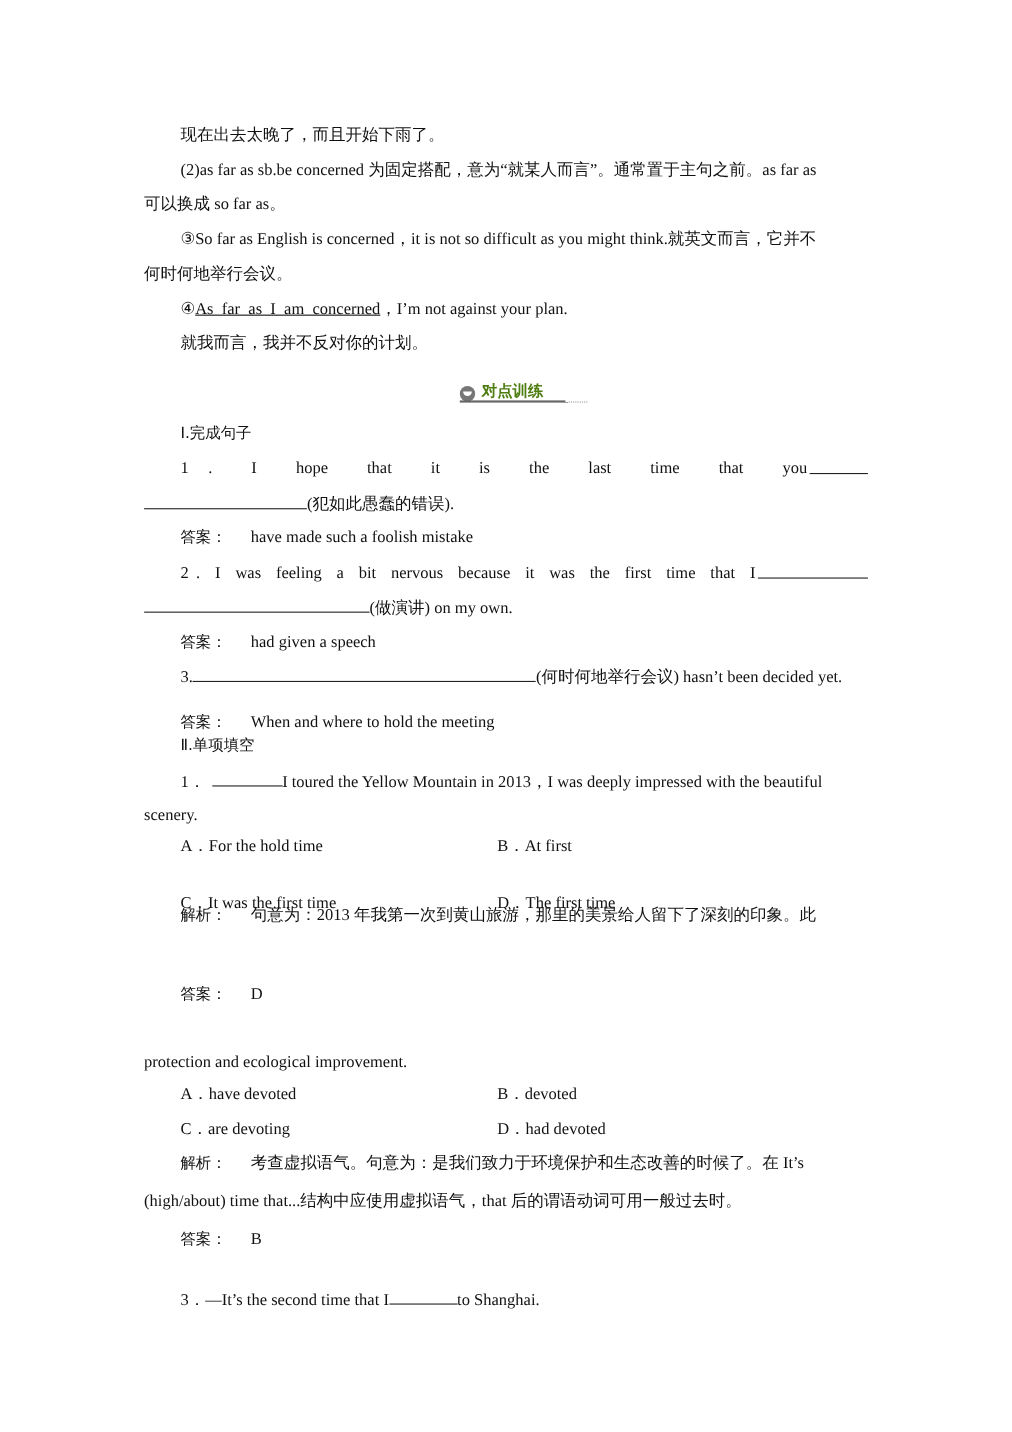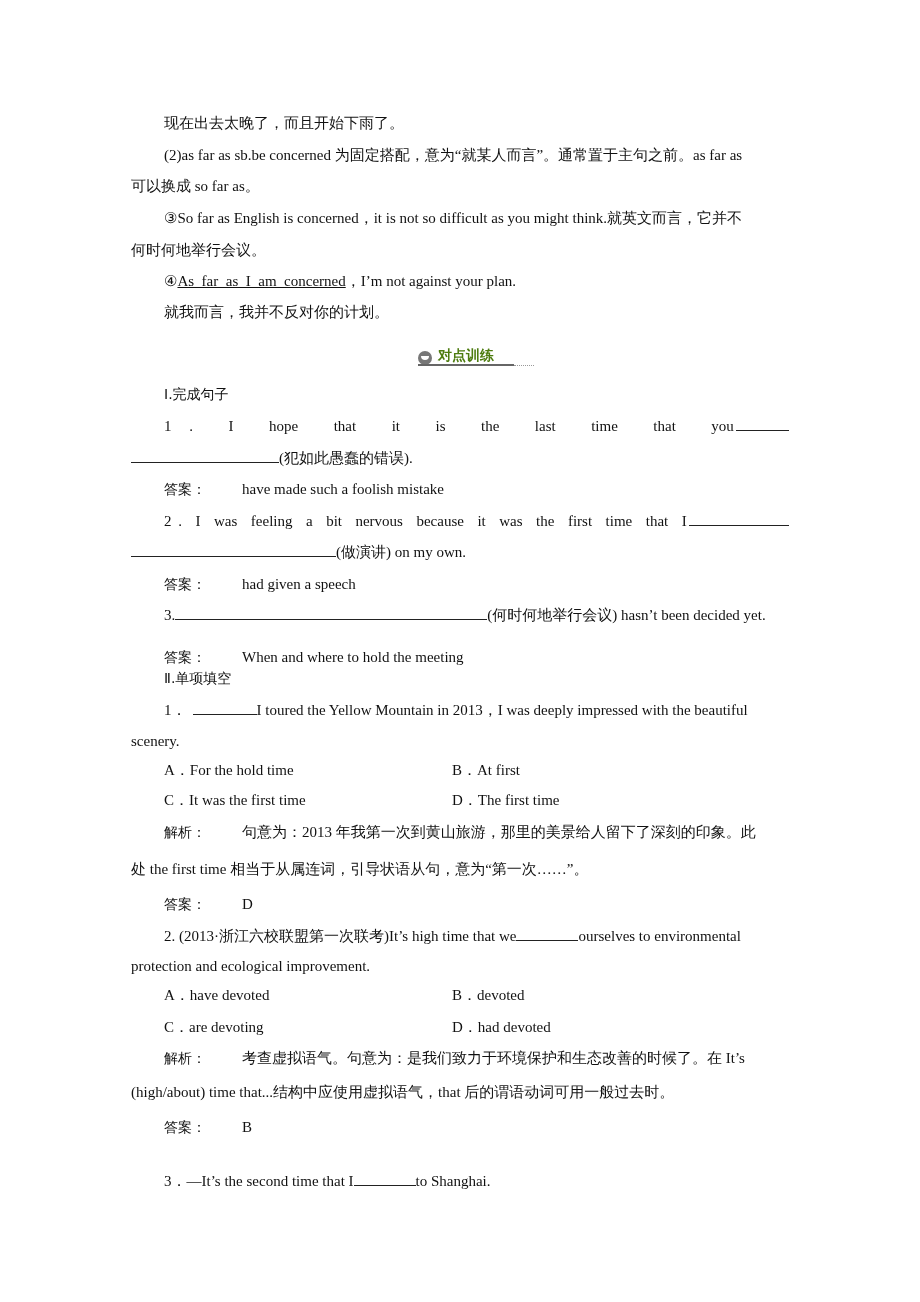--- a/index.html
+++ b/index.html
@@ -7,21 +7,21 @@
     width: 920px; height: 1302px; position: relative; overflow: hidden;
     font-family: "Liberation Serif", "DejaVu Serif", serif;
     color: #111;
     font-size: 15px;
   }
   .page { position: absolute; left: 0; top: 0; width: 920px; height: 1302px; }
   .line { position: absolute; left: 131px; width: 658px; white-space: nowrap; line-height: 20px; }
   .ind { left: 164px; width: 625px; }
   .blank { display: inline-block; border-bottom: 1px solid #222; height: 14px; vertical-align: baseline; }
   .u { text-decoration: underline; }
-  .label { font-family: "DejaVu Sans", sans-serif; font-size: 14px; margin-right: 36px; }
+  .label { font-family: "DejaVu Sans", sans-serif; font-size: 14px; margin-right: 22px; }
   .heading { font-family: "DejaVu Sans", sans-serif; font-size: 14px; }
   .optB { position: absolute; left: 452px; }
   .sec-title {
     position: absolute; left: 418px; top: 343px; height: 22px;
     font-family: "DejaVu Sans", sans-serif; font-weight: bold; font-size: 14px; color: #4d7c0f;
     display: flex; align-items: flex-end; gap: 6px;
   }
   .sec-title .icon { width: 14px; height: 14px; border-radius: 50%; background: #777; position: relative; }
   .sec-title .icon::after { content: ""; position: absolute; left: 3px; top: 5px; width: 8px; height: 4px; background: #fff; border-radius: 0 0 4px 4px; }
   .sec-rule { position: absolute; left: 418px; top: 364px; width: 96px; height: 2px; background: #666; }
@@ -83,35 +83,31 @@
   <div class="line heading" style="left:164px;top:668px">Ⅱ.单项填空</div>
 
   <div class="line ind" style="top:700px">
     <span>1．</span><span class="blank" style="width:64px;margin-left:6px"></span><span>I toured the Yellow Mountain in 2013，I was deeply impressed with the beautiful</span>
   </div>
   <div class="line" style="top:731px">scenery.</div>
   <div class="line ind" style="top:760px">
     <span>A．For the hold time</span>
     <span class="optB" style="left:288px">B．At first</span>
   </div>
-  <div class="line ind" style="top:790px">
+  <div class="line ind" style="top:811px">
     <span>C．It was the first time</span>
     <span class="optB" style="left:288px">D．The first time</span>
   </div>
   <div class="line ind" style="top:822px">
     <span class="label">解析：</span><span>句意为：2013 年我第一次到黄山旅游，那里的美景给人留下了深刻的印象。此</span>
   </div>
-  <div class="line" style="top:859px">处 the first time 相当于从属连词，引导状语从句，意为“第一次……”。</div>
   <div class="line ind" style="top:894px">
     <span class="label">答案：</span><span>D</span>
   </div>
 
-  <div class="line ind" style="top:926px">
-    <span>2. (2013·浙江六校联盟第一次联考)It’s high time that we</span><span class="blank" style="width:62px"></span><span>ourselves to environmental</span>
-  </div>
   <div class="line" style="top:956px">protection and ecological improvement.</div>
   <div class="line ind" style="top:985px">
     <span>A．have devoted</span>
     <span class="optB" style="left:288px">B．devoted</span>
   </div>
   <div class="line ind" style="top:1017px">
     <span>C．are devoting</span>
     <span class="optB" style="left:288px">D．had devoted</span>
   </div>
   <div class="line ind" style="top:1048px">

